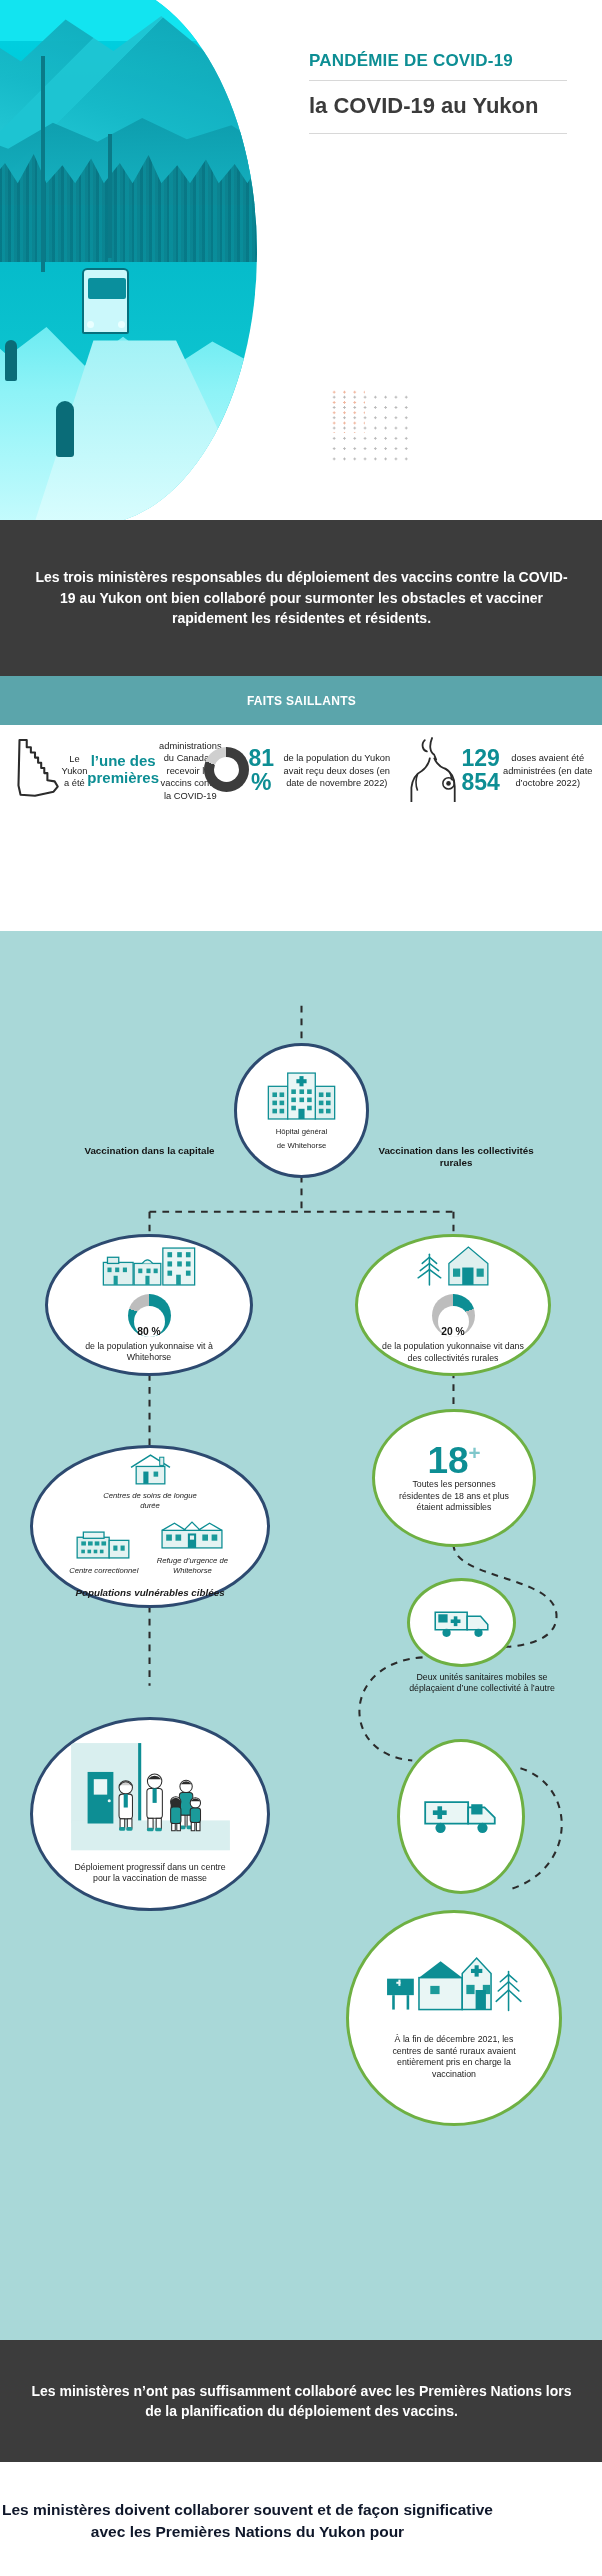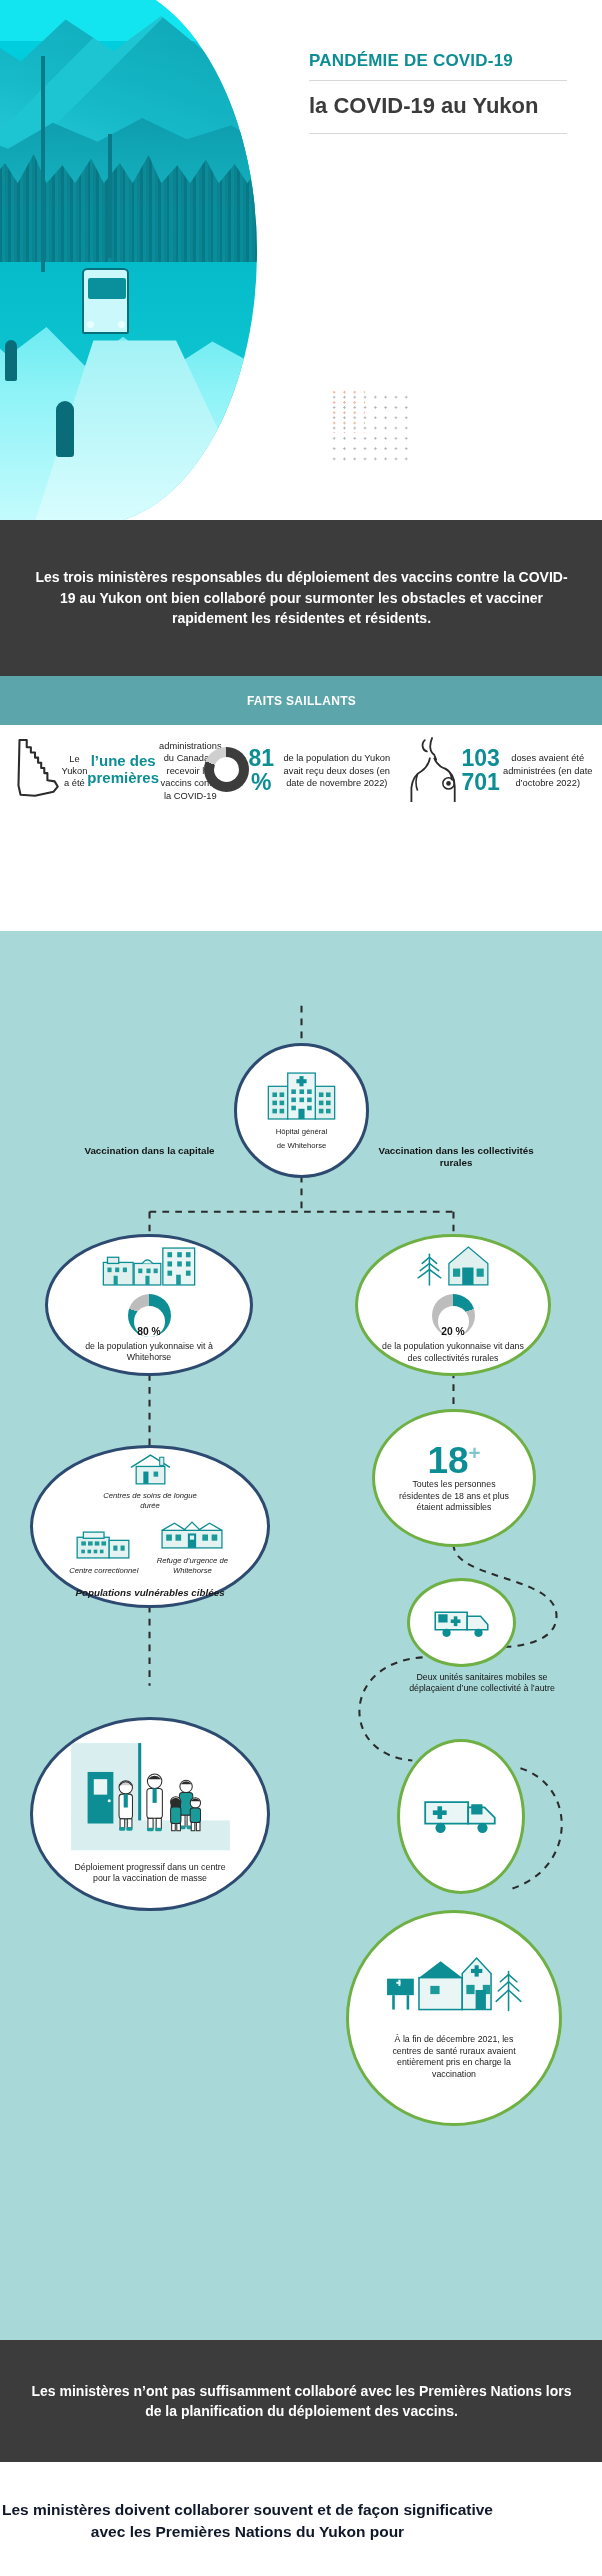--- a/index.html
+++ b/index.html
@@ -290,21 +290,21 @@
           <path d="M48 6 C40 14 44 26 52 28" fill="none" stroke="#2b2b2b" stroke-width="3.5" stroke-linecap="round"></path>
           <path d="M62 2 C56 16 58 30 66 34 L70 44" fill="none" stroke="#2b2b2b" stroke-width="3.5" stroke-linecap="round"></path>
           <path d="M58 40 C56 52 50 60 42 66 C30 72 24 82 22 98 L22 126" fill="none" stroke="#2b2b2b" stroke-width="3.5"></path>
           <path d="M66 40 C70 52 78 58 88 62 C100 68 106 80 106 96 L106 126" fill="none" stroke="#2b2b2b" stroke-width="3.5"></path>
           <path d="M86 60 C96 64 100 72 100 84" fill="none" stroke="#2b2b2b" stroke-width="3"></path>
           <path d="M34 72 C30 82 30 94 34 104" fill="none" stroke="#2b2b2b" stroke-width="3"></path>
           <circle cx="94" cy="90" r="11" fill="none" stroke="#2b2b2b" stroke-width="3"></circle>
           <circle cx="94" cy="90" r="4.5" fill="#2b2b2b"></circle>
         </svg>
       </div>
-      <div class="hl-big">103 701</div>
+      <div class="hl-big">129 854</div>
       <div class="hl-sub">doses avaient été administrées (en date d’octobre 2022)</div>
     </div>
 
   </div>
 
   <div class="flow">
 
     <svg class="edges" viewBox="0 0 1170 2735" width="603" height="1409">
       <g stroke="#2b2b2b" stroke-width="4" fill="none" stroke-dasharray="13 12" stroke-linecap="butt">
 

